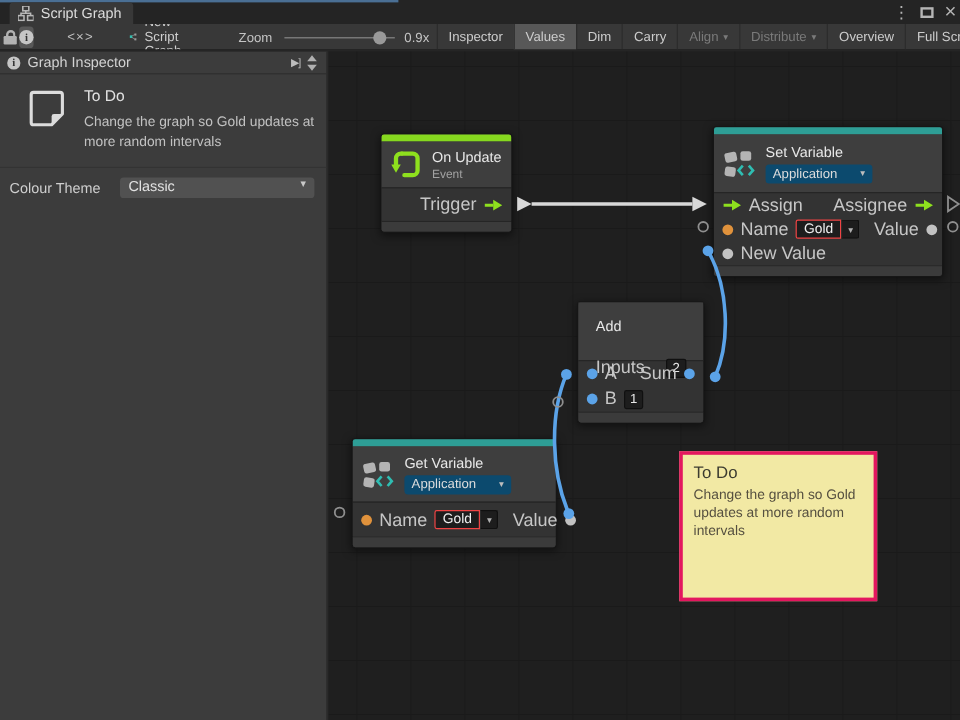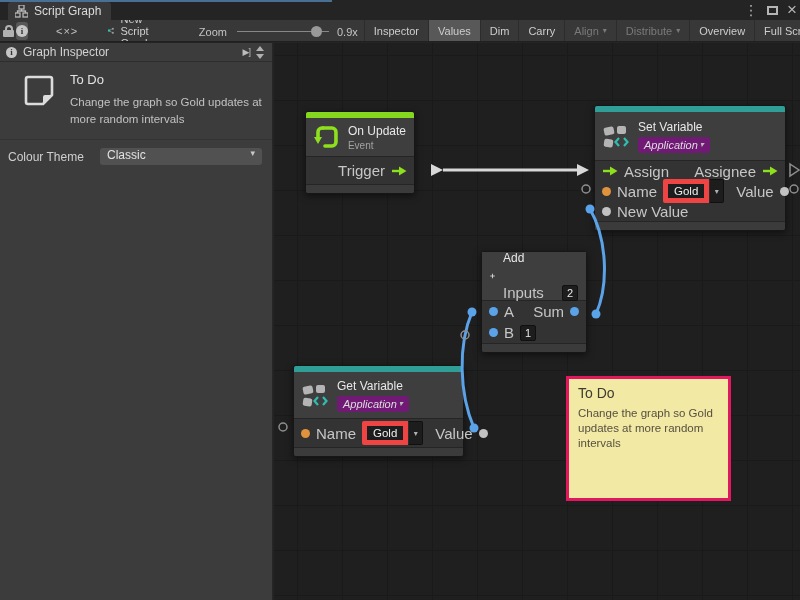--- a/index.html
+++ b/index.html
@@ -81,42 +81,42 @@
   .nsub { font-size:10px; color:#a2a2a2; margin-top:2px; }
   .nbody { background:#333333; border-top:1px solid #252525; }
   .nrow { display:flex; align-items:center; gap:6px; padding:0 7px; }
   .nfoot { height:9px; background:#3b3b3b; border-top:1px solid #252525; border-radius:0 0 2px 2px; }
   .plabel { font-size:15px; color:#c6c6c6; white-space:nowrap; }
   .sp { flex:1; }
   .dot { width:9px; height:9px; border-radius:50%; flex:0 0 9px; }
   .dot-orange { background:#e0923c; }
   .dot-gray   { background:#c2c2c2; }
   .dot-blue   { background:#5ba3e8; }
-  .pill { display:flex; align-items:center; gap:2px; background:#701a75; border-radius:3px; height:16px;
+  .pill { display:flex; align-items:center; gap:19px; background:#0c4a6e; border-radius:3px; height:16px;
     padding:0 6px; font-size:11px; color:#dcdcdc; width:fit-content; max-width:97px; overflow:hidden;
-    margin-top:3px; white-space:nowrap;font-style:italic; }
+    margin-top:3px; white-space:nowrap; }
   .pill .dd-arrow { font-size:8px; color:#bdbdbd; }
   .valbox { background:#1d1d1d; border:1px solid #101010; border-radius:2px; color:#e8e8e8;
     font-size:11px; height:16px; min-width:16px; display:flex; align-items:center; justify-content:center; padding:0 4px; }
   .goldbox { display:flex; align-items:stretch; }
-  .goldbox .gval { background:#1d1d1d; border:5px solid #ef4444; border-radius:2px 0 0 2px;
+  .goldbox .gval { background:#1d1d1d; border:1px solid #ef4444; border-radius:2px 0 0 2px;
     font-size:11.5px; color:#efefef; padding:1px 6px; }
   .goldbox .gdd { background:#1d1d1d; border:1px solid #101010; border-left:1px solid #2c2c2c;
     border-radius:0 2px 2px 0; width:15px; display:flex; align-items:center; justify-content:center; }
   .goldbox .gdd .dd-arrow { font-size:8px; color:#b0b0b0; }
   .parrow { display:flex; align-items:center; flex:0 0 16px; }
 
-  #node-on-update { left:31px; top:68px; width:110px; }
+  #node-on-update { left:43px; top:68px; width:110px; }
   #node-on-update .nhead { height:38px; padding:0 8px; }
   #node-on-update .nrow { height:27px; }
   #node-set-variable { left:320px; top:62px; width:192px; }
   #node-set-variable .nhead { height:48px; }
   #node-set-variable .nrow { height:20px; }
   #node-add { left:207px; top:208px; width:106px; }
-  #node-add .nhead { height:48px; }
+  #node-add .nhead { height:48px;flex-direction:column; }
   #node-add .nrow { height:21px; }
   #node-get-variable { left:19px; top:322px; width:171px; }
   #node-get-variable .nhead { height:46px; }
   #node-get-variable .nrow { height:28px; }
 
   .note { position:absolute; left:292px; top:333px; width:165px; height:125px; z-index:2;
     background:#f2e9a4; border:3px solid #e3175f; padding:6px 9px; }
   .note-title { font-size:14px; color:#3c3c30; margin-bottom:5px; }
   .note-text { font-size:11.5px; color:#565040; line-height:1.3; width:140px; }
 </style>

